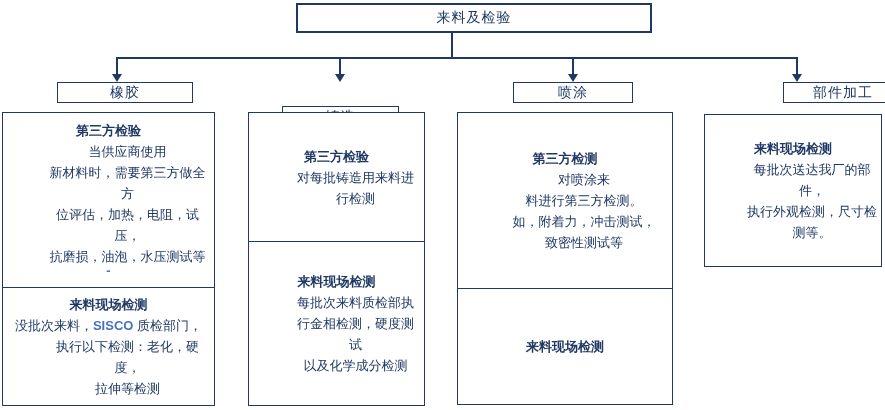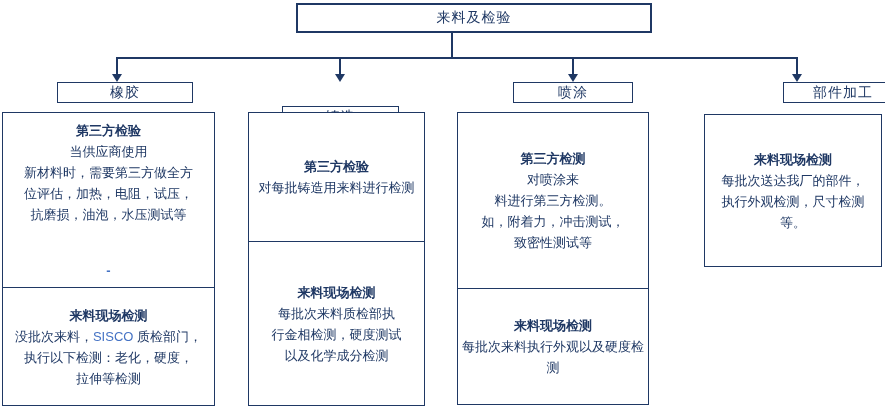--- a/index.html
+++ b/index.html
@@ -14,26 +14,26 @@
   }
   .hdr{display:flex;align-items:center;justify-content:center;font-size:14px;letter-spacing:1px;}
   .col{display:flex;flex-direction:column;padding:0;}
   .sec{
     position:relative;display:flex;flex-direction:column;align-items:center;justify-content:center;
     text-align:center;font-size:13px;line-height:21px;box-sizing:border-box;padding:0 4px;
   }
   .sec.top-align{justify-content:flex-start;padding-top:7px;}
   .sec2{border-top:1px solid #1F3864;}
   .t{font-weight:bold;}
-  .b{white-space:pre-line;}
+  .b{white-space:pre-line;margin-left:38px;}
   .note{
     position:absolute;bottom:10px;left:0;width:100%;text-align:center;
     color:#4472C4;font-weight:bold;font-size:13px;line-height:12px;
   }
-  .brand{color:#4472C4;}
+  .brand{color:#4472C4;font-weight:bold;}
   .line{position:absolute;background:#1F3864;}
   .ahead{
     position:absolute;width:0;height:0;
     border-left:5px solid transparent;border-right:5px solid transparent;
     border-top:8px solid #1F3864;
   }
 </style>
 </head>
 <body>
 
@@ -94,31 +94,30 @@
       <div class="b">对每批铸造用来料进行检测</div>
     </div>
     <div class="sec sec2" style="flex:1;">
       <div class="t">来料现场检测</div>
       <div class="b">每批次来料质检部执
 行金相检测，硬度测试
 以及化学成分检测</div>
     </div>
   </div>
 
-  <div class="box col" style="left:457px;top:112px;width:192px;height:293px;">
+  <div class="box col" style="left:457px;top:112px;width:216px;height:293px;">
     <div class="sec" style="height:175px;">
       <div class="t">第三方检测</div>
       <div class="b">对喷涂来
 料进行第三方检测。
 如，附着力，冲击测试，
 致密性测试等</div>
     </div>
     <div class="sec sec2" style="flex:1;">
       <div class="t">来料现场检测</div>
-      <div class="b">每批次来料执行外观以及硬度检测</div>
     </div>
   </div>
 
   <div class="box col" style="left:704px;top:114px;width:178px;height:153px;">
     <div class="sec" style="flex:1;">
       <div class="t">来料现场检测</div>
       <div class="b">每批次送达我厂的部件，
 执行外观检测，尺寸检测等。</div>
     </div>
   </div>

